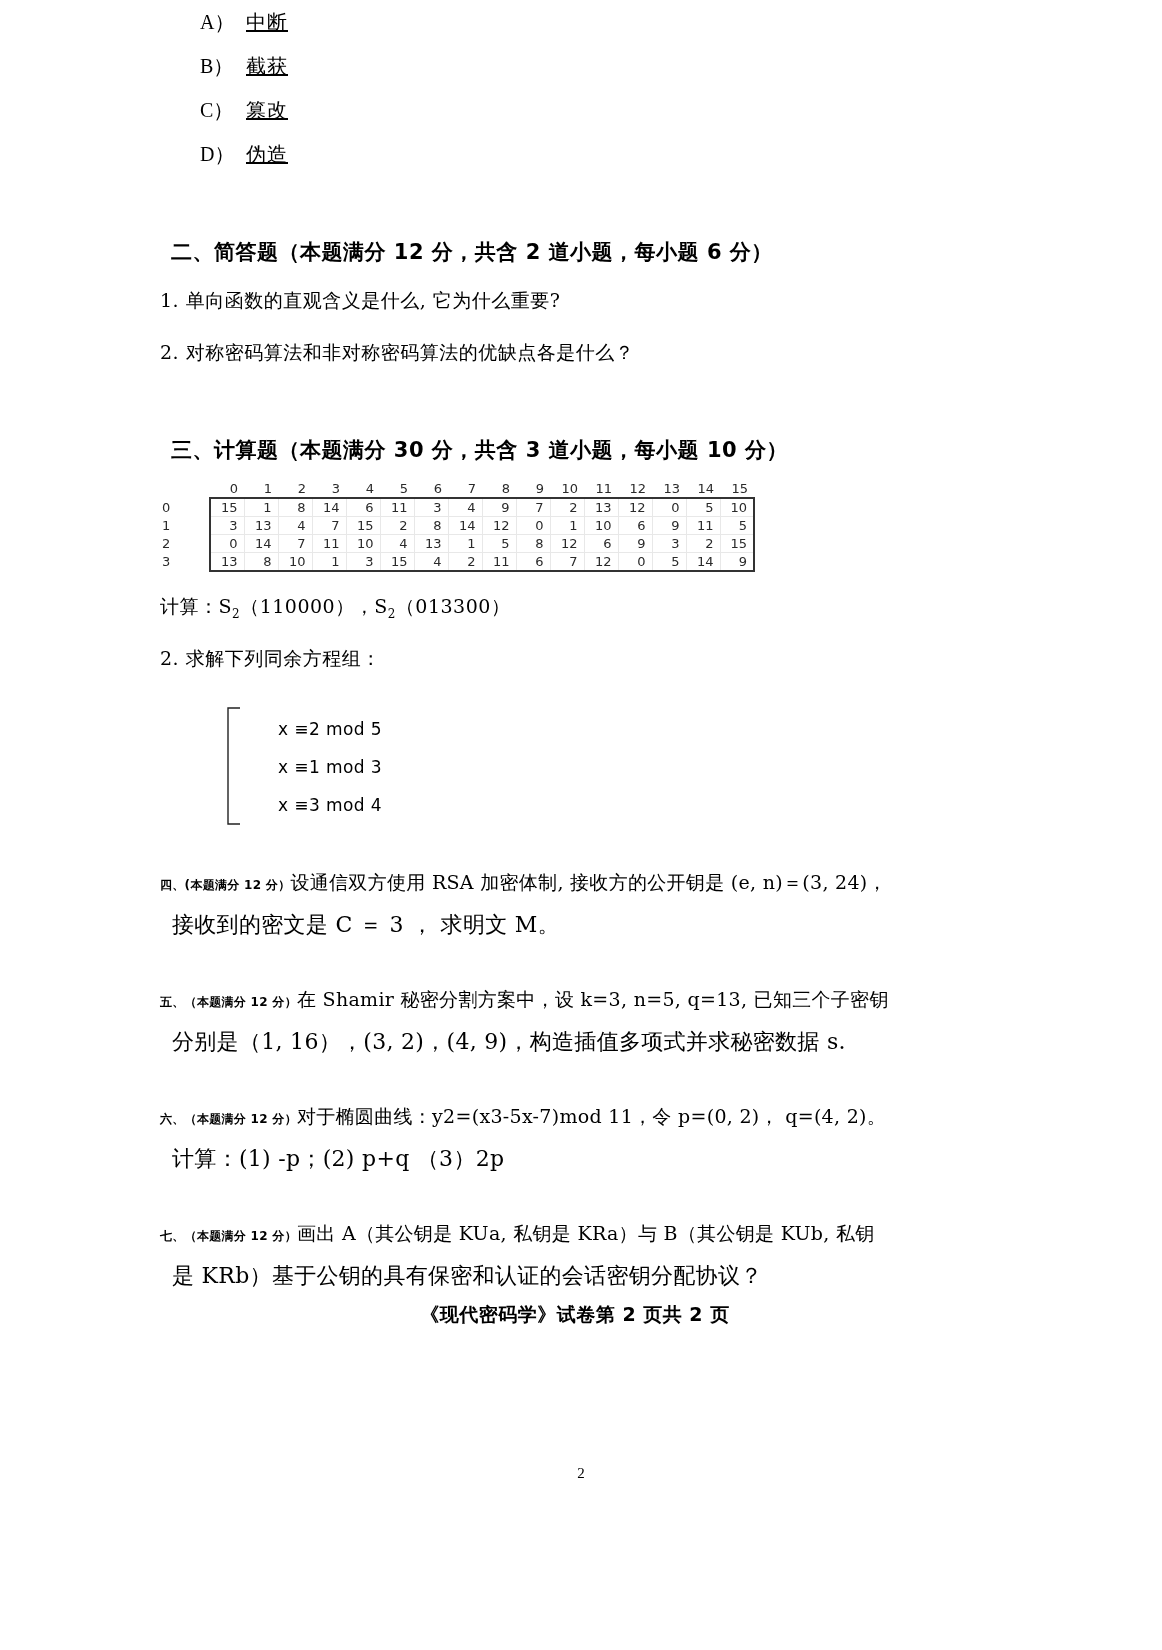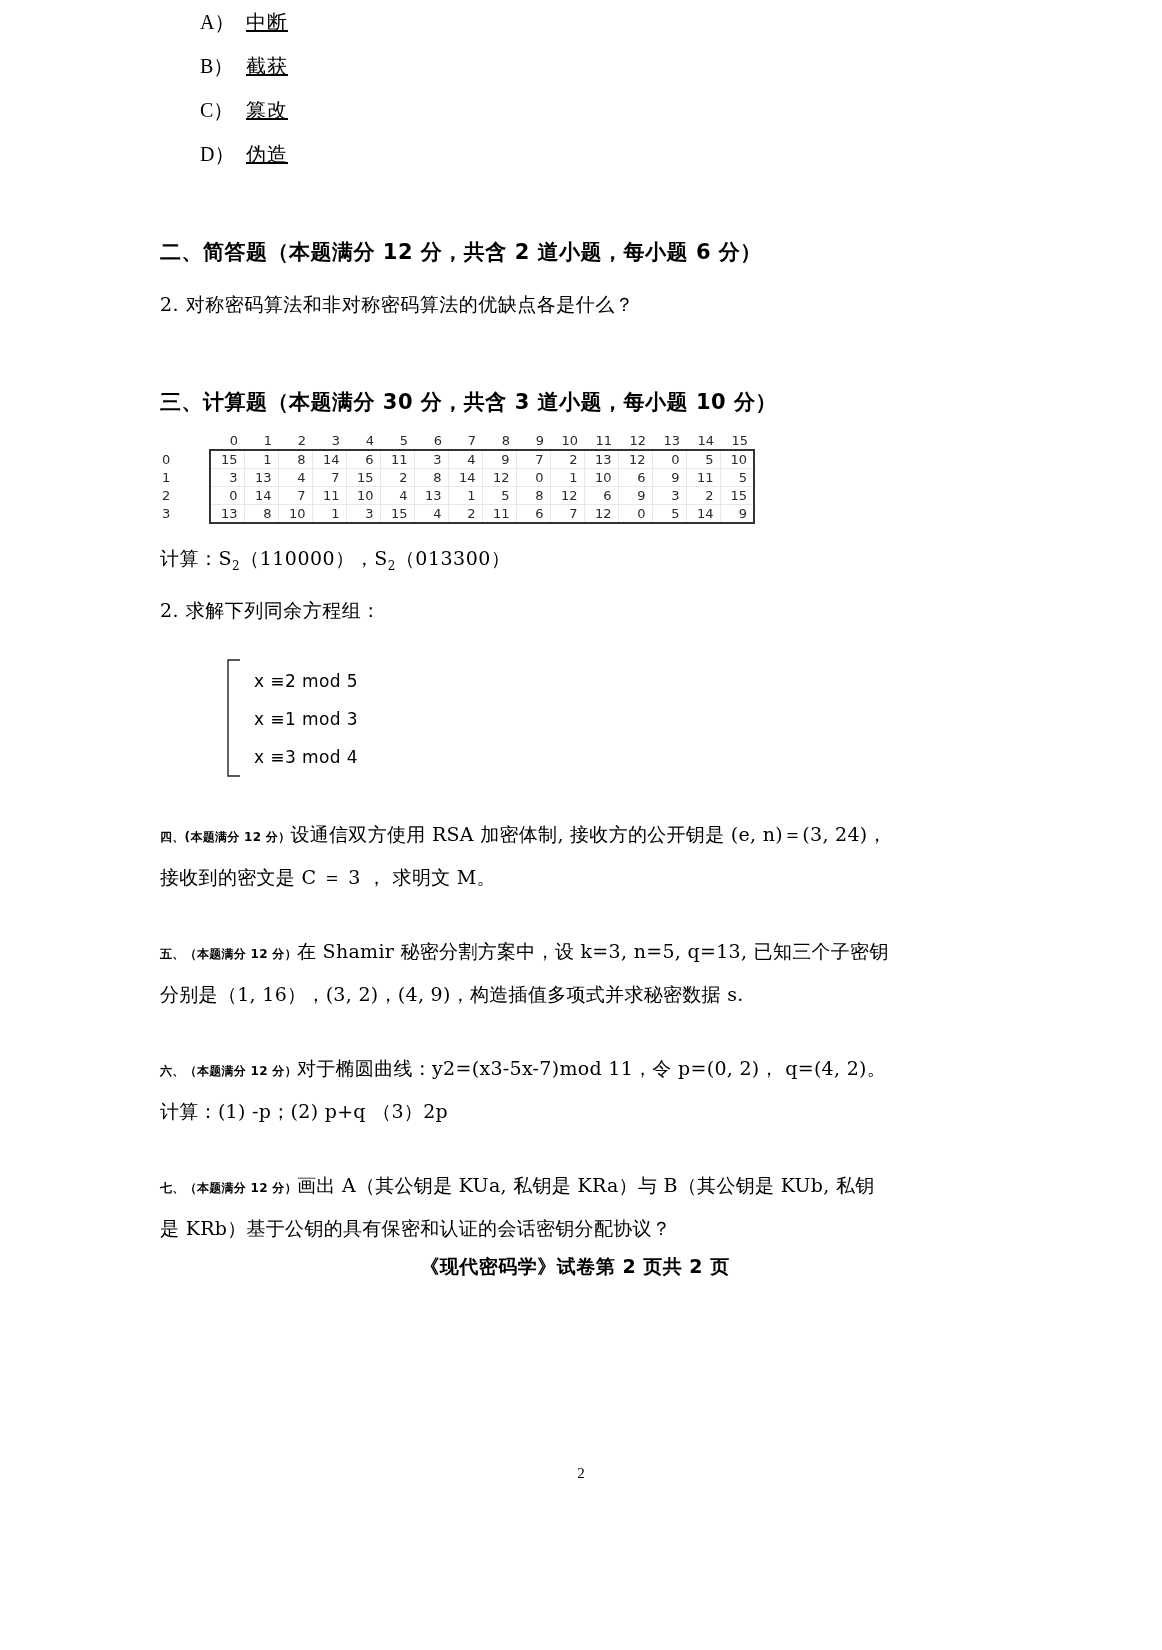--- a/index.html
+++ b/index.html
@@ -49,20 +49,21 @@
     text-decoration: underline;
   }
 
   
   .sec-heading {
     font-family: "DejaVu Sans", sans-serif;
     font-weight: bold;
     font-size: 21px;
     letter-spacing: 0.5px;
     white-space: nowrap;
+    margin-left: 11px;
   }
   .heading-2 { margin-top: 62px; }
   .heading-3 { margin-top: 70px; }
 
   .q-line {
     font-family: "DejaVu Serif", serif;
     font-size: 19px;
     letter-spacing: 0.5px;
   }
   .q-2-1 { margin-top: 22px; }
@@ -142,20 +143,21 @@
   table.sbox tbody tr:last-child td.datacell {
     border-bottom: 2px solid #333;
   }
 
   
   .congruence {
     margin-top: 34px;
     margin-left: 60px;
     display: flex;
     align-items: flex-start;
+    gap: 24px;
   }
   .brace {
     width: 22px;
     margin-right: 12px;
     position: relative;
   }
   .brace svg { display: block; }
   .cong-lines {
     display: flex;
     flex-direction: column;
@@ -182,23 +184,24 @@
     font-size: 12px;
     letter-spacing: 0.3px;
   }
   .big-sec .body {
     font-family: "DejaVu Serif", serif;
     font-size: 19px;
     letter-spacing: 0.3px;
   }
   .sec-cont {
     font-family: "DejaVu Serif", serif;
-    font-size: 19px;
+    font-size: 22px;
     line-height: 40px;
     letter-spacing: 0.3px;
+    margin-left: 12px;
   }
 
   .footer-title {
     margin-top: 6px;
     text-align: center;
     font-family: "DejaVu Sans", sans-serif;
     font-weight: bold;
     font-size: 19px;
     letter-spacing: 0.5px;
   }
@@ -231,20 +234,21 @@
         <span class="mc-letter">C）</span>
         <span class="mc-text">篡改</span>
       </li>
       <li class="mc-item">
         <span class="mc-letter">D）</span>
         <span class="mc-text">伪造</span>
       </li>
     </ul>
 
     <div class="sec-heading heading-2">二、简答题（本题满分 12 分，共含 2 道小题，每小题 6 分）</div>
+    <div class="q-line q-2-1">1. 单向函数的直观含义是什么, 它为什么重要?</div>
     <div class="q-line q-2-2">2. 对称密码算法和非对称密码算法的优缺点各是什么？</div>
 
     <div class="sec-heading heading-3">三、计算题（本题满分 30 分，共含 3 道小题，每小题 10 分）</div>
 
 
 
     <div class="sbox-wrap">
       <table class="sbox">
         <thead>
           <tr>

